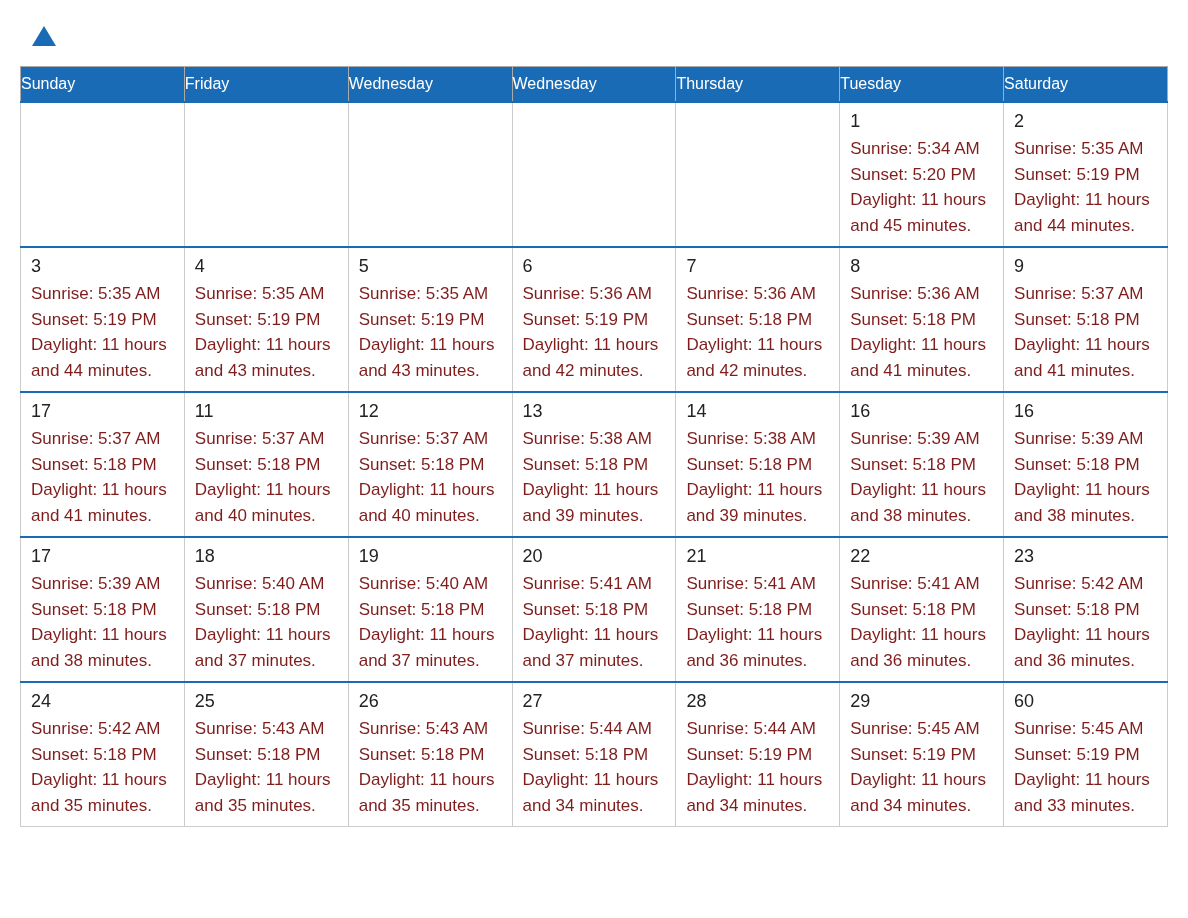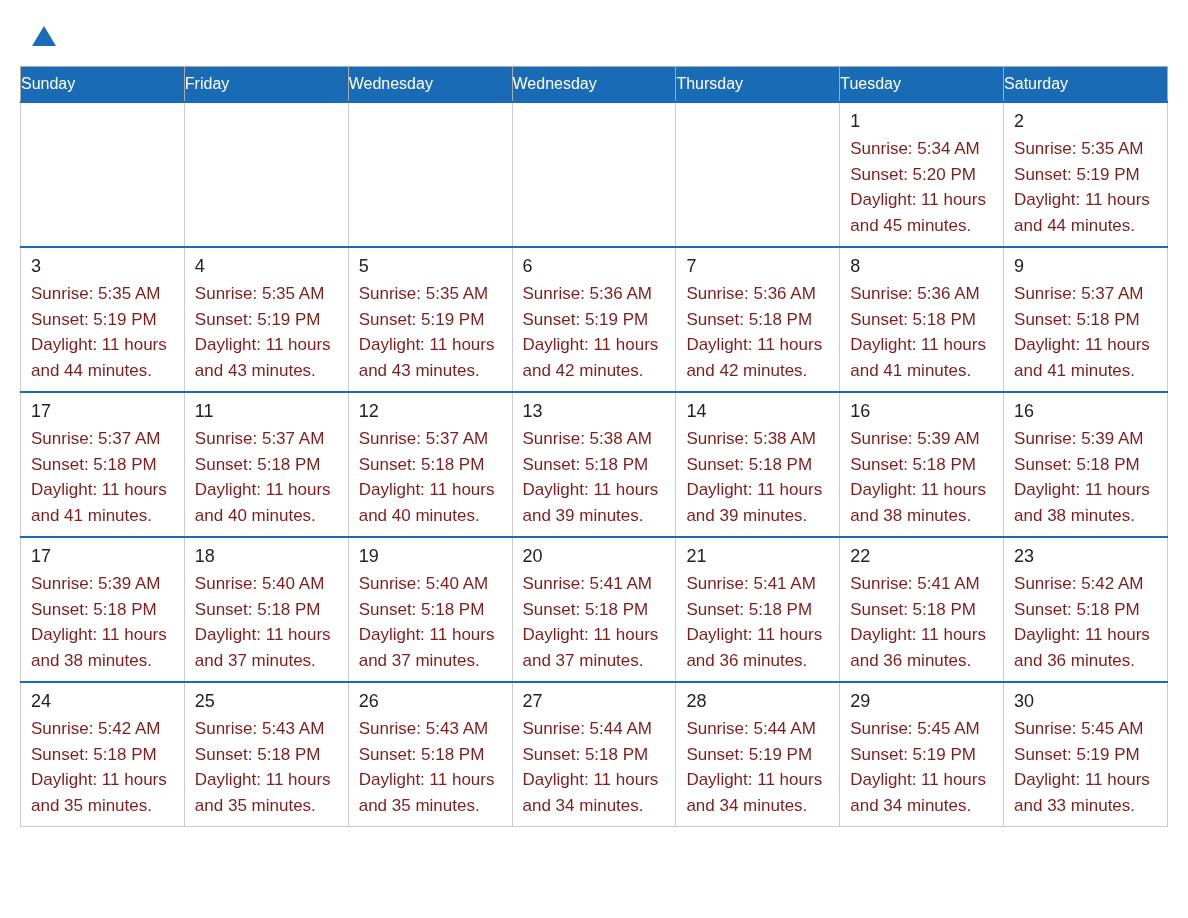--- a/index.html
+++ b/index.html
@@ -258,18 +258,18 @@
         </td>
         <td>
           <span class="day-number">28</span>
           <div class="day-info">Sunrise: 5:44 AM<br>Sunset: 5:19 PM<br>Daylight: 11 hours<br>and 34 minutes.</div>
         </td>
         <td>
           <span class="day-number">29</span>
           <div class="day-info">Sunrise: 5:45 AM<br>Sunset: 5:19 PM<br>Daylight: 11 hours<br>and 34 minutes.</div>
         </td>
         <td>
-          <span class="day-number">30</span>
+          <span class="day-number">60</span>
           <div class="day-info">Sunrise: 5:45 AM<br>Sunset: 5:19 PM<br>Daylight: 11 hours<br>and 33 minutes.</div>
         </td>
       </tr>
     </tbody>
 </table>
 
 </body></html>

